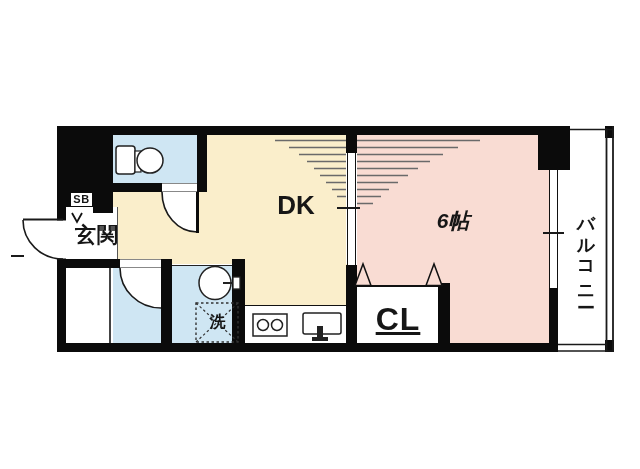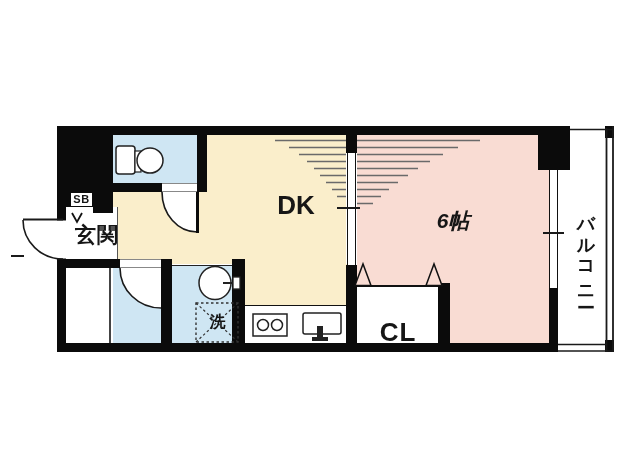--- a/index.html
+++ b/index.html
@@ -14,21 +14,21 @@
   .white{background:#ffffff;}
   .topline{border-top:1.5px solid #111;}
   
   .vslide{background:#fff;border-left:1.6px solid #111;border-right:1.6px solid #111;box-sizing:border-box;}
   .lbl{position:absolute;font-weight:bold;color:#161616;text-align:center;line-height:1.08;white-space:nowrap;}
   #lbl-genkan{left:56px;top:224px;width:82px;font-size:21px;letter-spacing:1px;}
   #lbl-dk{left:246px;top:191px;width:100px;font-size:26px;}
   #lbl-dk-size{left:243px;top:219px;width:106px;font-size:23px;}
   #lbl-west{left:405px;top:186px;width:98px;font-size:22px;letter-spacing:1px;}
   #lbl-west-size{left:405px;top:210px;width:96px;font-size:21px;font-style:italic;}
-  #lbl-cl{left:358px;top:318px;width:80px;font-size:26px;letter-spacing:1px;}
+  #lbl-cl{left:358px;top:302px;width:80px;font-size:32px;letter-spacing:1px;text-decoration:underline;}
   #lbl-sb{left:70px;top:193.5px;width:23px;font-size:11px;letter-spacing:0.5px;}
   #lbl-sen{left:206px;top:313px;width:23px;font-size:16px;}
   #lbl-balcony{left:574px;top:186px;width:24px;height:130px;font-size:18px;
                writing-mode:vertical-rl;text-orientation:upright;letter-spacing:3px;line-height:24px;}
   svg{position:absolute;left:0;top:0;}
 </style>
 </head>
 <body style="--c-wall: #0b0b0b; --c-dk: #faeecb; --c-west: #f9dcd3; --c-wet: #cfe6f3; --c-line: #1a1a1a;">
 
 <div class="abs" style="left:0;top:0;width:640px;height:469px;">

